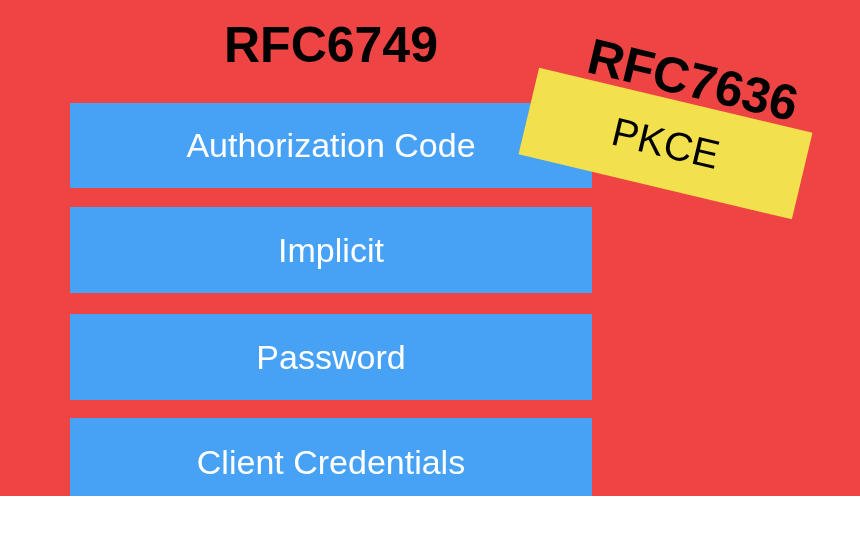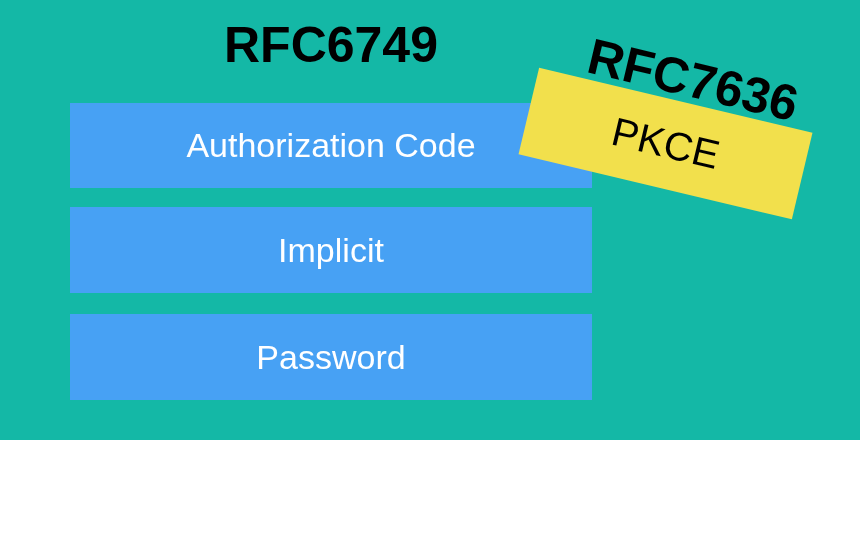--- a/index.html
+++ b/index.html
@@ -4,22 +4,22 @@
 <style>
   html, body {
     margin: 0;
     padding: 0;
     background: #ffffff;
     font-family: "Liberation Sans", sans-serif;
   }
   .canvas {
     position: relative;
     width: 860px;
-    height: 440px;
-    background: #14b8a6;
+    height: 496px;
+    background: #ef4444;
     overflow: hidden;
   }
   .title {
     position: absolute;
     left: 70px;
     top: 20px;
     width: 522px;
     height: 50px;
     line-height: 50px;
     text-align: center;
@@ -94,20 +94,23 @@
   </div>
 
   <div class="bar bar-3">
     <span class="bar-label">Password</span>
   </div>
 
   <div class="bar bar-2">
     <span class="bar-label">Implicit</span>
   </div>
 
+  <div class="bar bar-4">
+    <span class="bar-label">Client Credentials</span>
+  </div>
 
   <div class="rfc7636-title">RFC7636</div>
 
   <div class="sticker">
     <span class="sticker-label">PKCE</span>
   </div>
 
 </div>
 
 </body></html>

